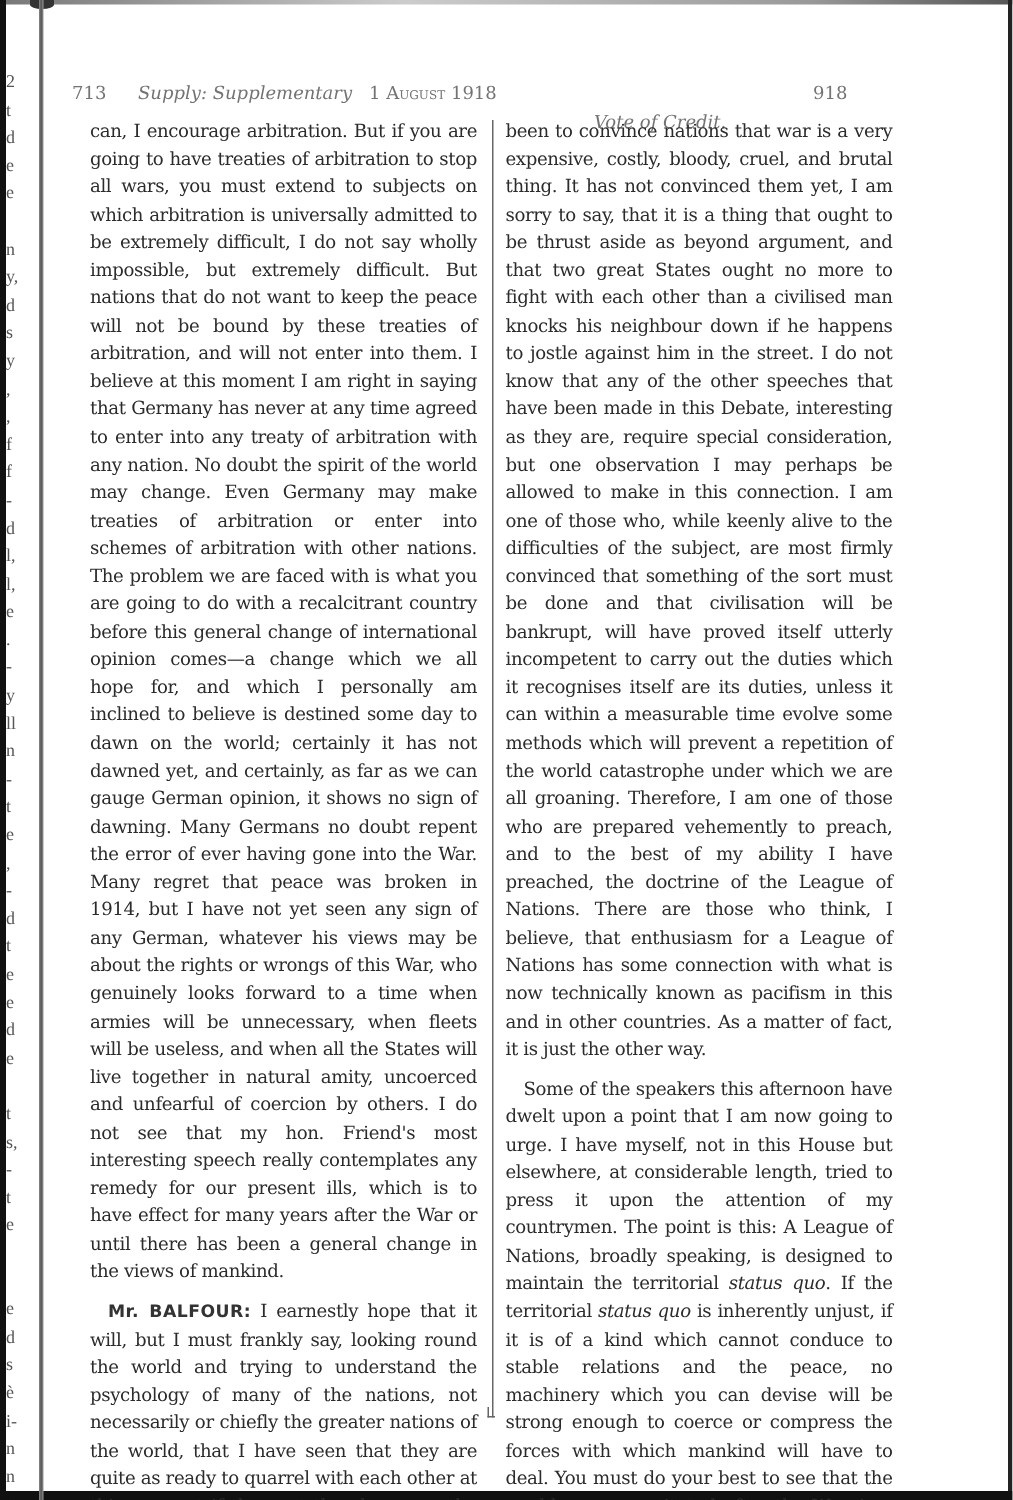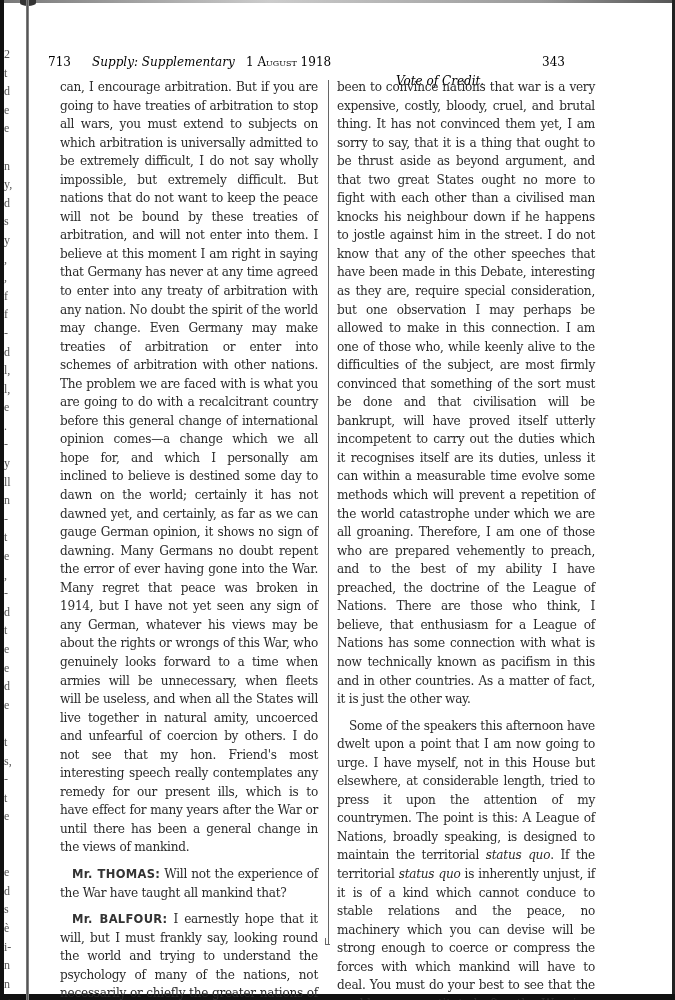--- a/index.html
+++ b/index.html
@@ -31,21 +31,21 @@
   .binding-line {
     position: absolute; left: 26px; top: 0; width: 3px; height: 1000px;
     background: linear-gradient(to right, #888, #555, #999);
   }
   .binding-notch {
     position: absolute; left: 20px; top: 0; width: 16px; height: 6px;
     background: #333; border-radius: 0 0 50% 50%;
   }
   .running-head {
     position: absolute; top: 55px; left: 48px; width: 612px; height: 16px;
-    font-size: 12px; color: #000000;
+    font-size: 12px; color: #737373;
   }
   .running-head span { position: absolute; top: 0; white-space: nowrap; }
   .rh-page-left { left: 0; }
   .rh-title-left { left: 44px; font-style: italic; }
   .rh-date { left: 198px; font-variant: small-caps; text-align: right; }
   .rh-title-right { left: 348px; font-style: italic; margin-top: 19px; }
   .rh-page-right { left: 494px; }
 
   .column {
     position: absolute; top: 78px;
@@ -134,26 +134,25 @@
   </div>
 
 <div class="binding-notch"></div>
 <div class="binding-line"></div>
 
 <div class="running-head">
   <span class="rh-page-left">713</span>
   <span class="rh-title-left">Supply: Supplementary</span>
   <span class="rh-date">1 August 1918</span>
   <span class="rh-title-right">Vote of Credit.</span>
-  <span class="rh-page-right">343</span>
+  <span class="rh-page-right">918</span>
 </div>
 
 <div class="column col-left">
   <p>can, I encourage arbitration. But if you are going to have treaties of arbitration to stop all wars, you must extend to subjects on which arbitration is universally admitted to be extremely difficult, I do not say wholly impossible, but extremely difficult. But nations that do not want to keep the peace will not be bound by these treaties of arbitration, and will not enter into them. I believe at this moment I am right in saying that Germany has never at any time agreed to enter into any treaty of arbitration with any nation. No doubt the spirit of the world may change. Even Germany may make treaties of arbitration or enter into schemes of arbitration with other nations. The problem we are faced with is what you are going to do with a recalcitrant country before this general change of international opinion comes—a change which we all hope for, and which I personally am inclined to believe is destined some day to dawn on the world; certainly it has not dawned yet, and certainly, as far as we can gauge German opinion, it shows no sign of dawning. Many Germans no doubt repent the error of ever having gone into the War. Many regret that peace was broken in 1914, but I have not yet seen any sign of any German, whatever his views may be about the rights or wrongs of this War, who genuinely looks forward to a time when armies will be unnecessary, when fleets will be useless, and when all the States will live together in natural amity, uncoerced and unfearful of coercion by others. I do not see that my hon. Friend's most interesting speech really contemplates any remedy for our present ills, which is to have effect for many years after the War or until there has been a general change in the views of mankind.</p>
-  <p class="indent"><span class="speaker">Mr. THOMAS:</span> <span>Will not the experience of the War have taught all mankind that?</span></p>
   <p class="indent"><span class="speaker">Mr. BALFOUR:</span> <span>I earnestly hope that it will, but I must frankly say, looking round the world and trying to understand the psychology of many of the nations, not necessarily or chiefly the greater nations of the world, that I have seen that they are quite as ready to quarrel with each other at this moment if they get the chance as the most ambitious and the greatest of their predecessors or contemporaries. However, I do not think my right hon. Friend can count upon this War having as yet produced a universal change of heart. What it has done has</span></p>
 </div>
 
 <div class="column-rule"></div>
 <div class="column-rule-hook"></div>
 
 <div class="column col-right">
   <p>been to convince nations that war is a very expensive, costly, bloody, cruel, and brutal thing. It has not convinced them yet, I am sorry to say, that it is a thing that ought to be thrust aside as beyond argument, and that two great States ought no more to fight with each other than a civilised man knocks his neighbour down if he happens to jostle against him in the street. I do not know that any of the other speeches that have been made in this Debate, interesting as they are, require special consideration, but one observation I may perhaps be allowed to make in this connection. I am one of those who, while keenly alive to the difficulties of the subject, are most firmly convinced that something of the sort must be done and that civilisation will be bankrupt, will have proved itself utterly incompetent to carry out the duties which it recognises itself are its duties, unless it can within a measurable time evolve some methods which will prevent a repetition of the world catastrophe under which we are all groaning. Therefore, I am one of those who are prepared vehemently to preach, and to the best of my ability I have preached, the doctrine of the League of Nations. There are those who think, I believe, that enthusiasm for a League of Nations has some connection with what is now technically known as pacifism in this and in other countries. As a matter of fact, it is just the other way.</p>
   <p class="indent"><span>Some of the speakers this afternoon have dwelt upon a point that I am now going to urge. I have myself, not in this House but elsewhere, at considerable length, tried to press it upon the attention of my countrymen. The point is this: A League of Nations, broadly speaking, is designed to maintain the territorial </span><em>status quo</em><span>. If the territorial </span><em>status quo</em><span> is inherently unjust, if it is of a kind which cannot conduce to stable relations and the peace, no machinery which you can devise will be strong enough to coerce or compress the forces with which mankind will have to deal. You must do your best to see that the world, as reconstituted after the War, is a world in which the territorial </span></p>
 </div>

